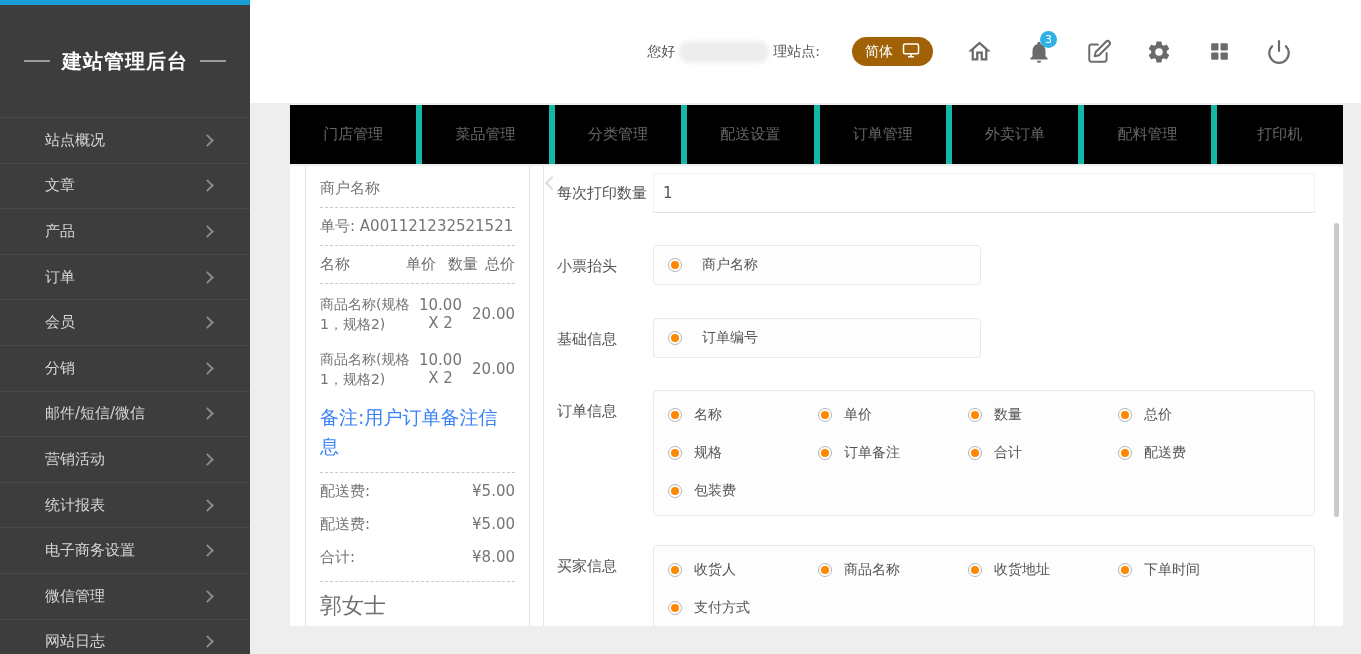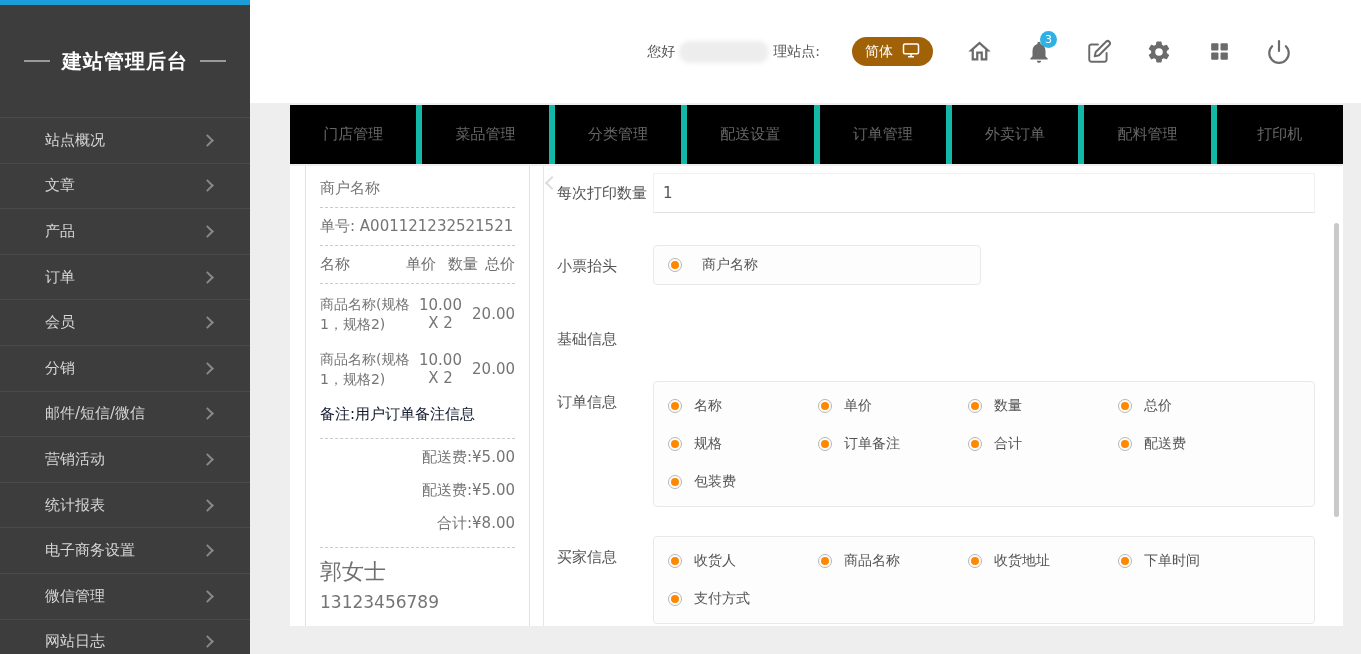--- a/index.html
+++ b/index.html
@@ -53,22 +53,22 @@
   .r-dash { border-bottom:1px dashed #c9c9c9; margin:9px 0; }
   .r-head { display:flex; align-items:center; color:#707070; }
   .r-head .h-name { width:80px; }
   .r-head .h-price { width:42px; text-align:center; }
   .r-head .h-qty { width:42px; text-align:center; }
   .r-head .h-total { flex:1; text-align:right; }
   .r-item { display:flex; align-items:center; margin:10px 0 14px; }
   .ri-name { width:92px; font-size:14px; line-height:1.45; }
   .ri-pq { flex:1; text-align:center; }
   .ri-total { width:46px; text-align:right; }
-  .r-note { font-size:15px; line-height:1.5; margin:6px 0 12px; color:#0f172a; }
-  .r-fee { display:flex; justify-content:flex-end; margin-bottom:14px; }
+  .r-note { font-size:19px; line-height:1.5; margin:6px 0 12px; color:#3b82f6; }
+  .r-fee { display:flex; justify-content:space-between; margin-bottom:14px; }
   .r-buyer-name { font-size:22px; color:#6f6f6f; margin-top:4px; }
   .r-buyer-phone { font-size:17px; margin-top:5px; }
 
   
   .settings { flex:1; margin-left:13px; border-left:1px solid #e6e6e6; position:relative;
     padding:7px 28px 0 13px; }
   .chev-l { position:absolute; left:3px; top:12px; width:10px; height:10px;
     border-top:2px solid #dcdcdc; border-left:2px solid #dcdcdc; transform:rotate(-45deg); }
   .row-input { display:flex; align-items:center; }
   .flabel { width:96px; font-size:15px; color:#555; flex-shrink:0; }
@@ -318,20 +318,26 @@
     <div class="sbox narrow">
   <div class="oitem">
     <span class="radio"></span>
     <span class="olabel">商户名称</span>
   </div>
 </div>
   </div>
 
   <div class="srow mt2">
     <div class="slabel">基础信息</div>
+    <div class="sbox narrow">
+  <div class="oitem">
+    <span class="radio"></span>
+    <span class="olabel">订单编号</span>
+  </div>
+</div>
   </div>
 
   <div class="srow mt3">
     <div class="slabel">订单信息</div>
     <div class="sbox wide">
               <div class="orow">
   <div class="oitem">
     <span class="radio"></span>
     <span class="olabel">名称</span>
   </div>

